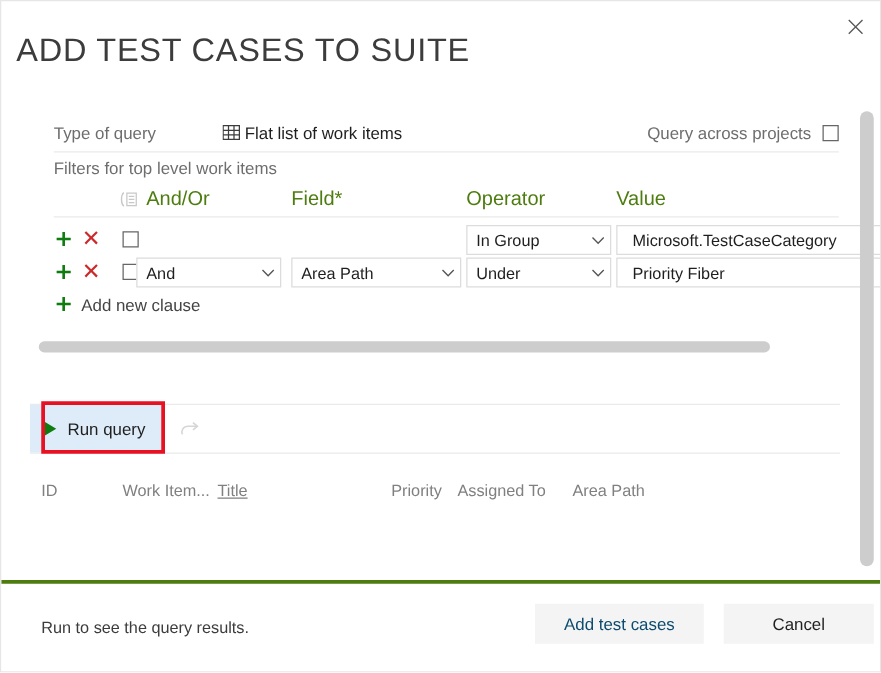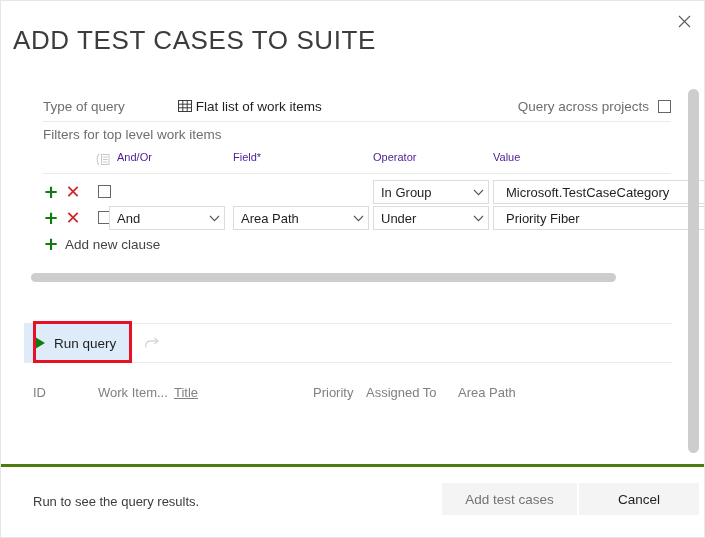--- a/index.html
+++ b/index.html
@@ -143,22 +143,22 @@
 
   .grid-head {
     position: absolute;
     left: 42px;
     top: 66px;
     width: 700px;
     height: 20px;
   }
   .col-h {
     position: absolute;
-    font-size: 11px;
-    color: #4c1d95;
+    font-size: 16px;
+    color: #4d7c0f;
     white-space: nowrap;
   }
 
   .clause-row {
     position: absolute;
     left: 42px;
     height: 24px;
     width: 700px;
   }
   .ic-add, .ic-del {
@@ -355,24 +355,24 @@
     height: 32px;
     box-sizing: border-box;
     display: flex;
     align-items: center;
     justify-content: center;
     font-size: 13.5px;
     cursor: pointer;
     border: 1px solid transparent;
   }
   .btn-add {
-    right: 129px;
+    right: 143px;
     width: 135px;
     background: #f4f4f4;
-    color: #737373;
+    color: #0c4a6e;
     cursor: default;
   }
   .btn-cancel {
     right: 7px;
     width: 120px;
     background: #f4f4f4;
     color: #1f1f1f;
   }
 </style>
 </head>

